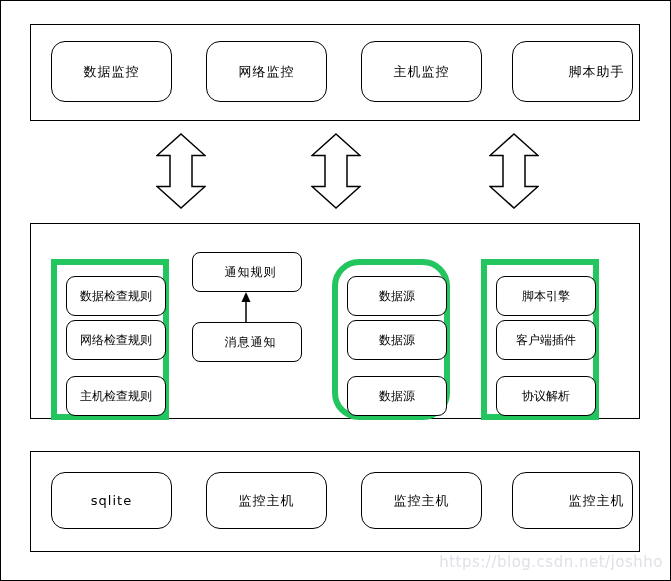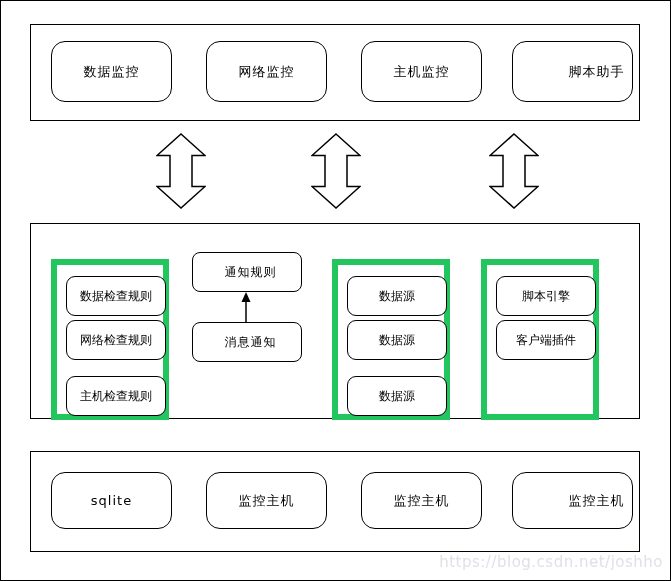--- a/index.html
+++ b/index.html
@@ -29,21 +29,21 @@
   .bnode { top:20px; width:121px; height:57px; }
   .pos1 { left:20px; }  .pos2 { left:175px; }
   .pos3 { left:330px; } .pos4 { left:481px;padding-left:48px; }
 
   
   .group {
     position:absolute; top:17px; width:118px; height:161px;
     border:6px solid #22c55e; background:#fff; box-sizing:border-box;margin-top:18px;
   }
   #group-rules   { left:20px;  }
-  #group-sources { left:301px; }
+  #group-sources { left:301px;border-radius:27px; }
   #group-script  { left:450px; }
   .gnode {
     left:9px; width:100px; height:40px;
     border-radius:9px; font-size:12px; letter-spacing:0;
   }
   .g1 { top:11px; } .g2 { top:55px; } .g3 { top:111px; }
 
   
   .cnode { left:161px; width:110px; height:40px; border-radius:8px; font-size:12px;padding-left:7px; }
   #node-notify-rule  { top:28px; }
@@ -99,20 +99,21 @@
 
     <div class="group" id="group-sources">
       <div class="node gnode g1">数据源</div>
       <div class="node gnode g2">数据源</div>
       <div class="node gnode g3">数据源</div>
     </div>
 
     <div class="group" id="group-script">
       <div class="node gnode g1">脚本引擎</div>
       <div class="node gnode g2">客户端插件</div>
+      <div class="node gnode g3">协议解析</div>
     </div>
 
   </div>
 
   <div class="band" id="band-bottom">
     <div class="node bnode pos1">sqlite</div>
     <div class="node bnode pos2">监控主机</div>
     <div class="node bnode pos3">监控主机</div>
     <div class="node bnode pos4">监控主机</div>
   </div>

